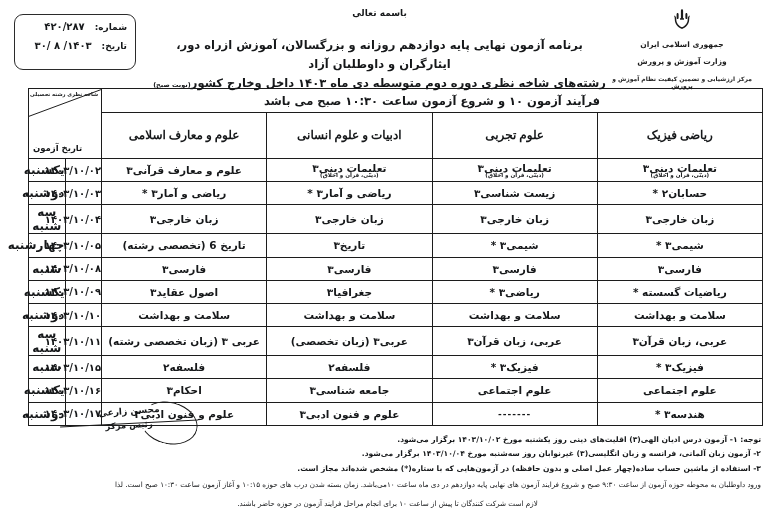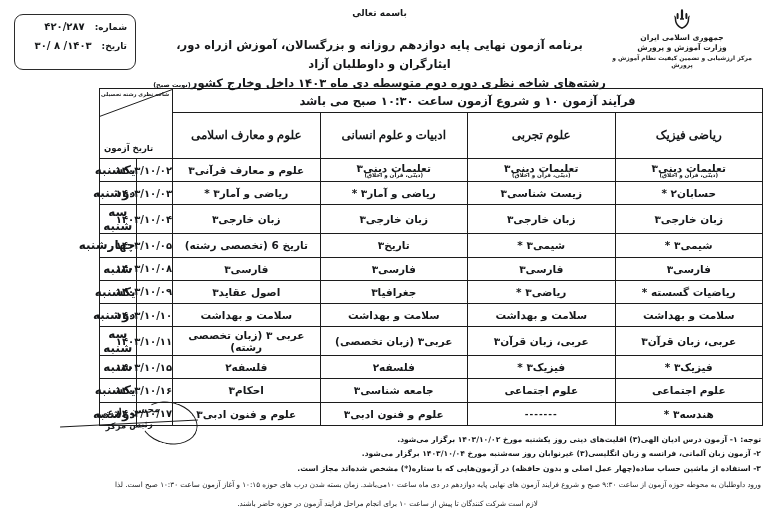--- a/index.html
+++ b/index.html
@@ -42,21 +42,21 @@
     font-size: 19px;
     line-height: 20px;
     color: #1a1a1a;
     letter-spacing: -1px;
   }
   .emblem svg { display: block; margin: 0 auto; }
   .org-line {
     font-size: 7.5px;
     font-weight: bold;
     color: #1c1c1c;
-    margin-top: 1px;
+    margin-top: 8px;
   }
   .org-line.small { font-size: 6px; font-weight: bold; }
 
   .title-block {
     position: absolute;
     top: 8px;
     right: 166px;
     left: 150px;
     text-align: center;
   }
@@ -97,21 +97,21 @@
     gap: 10px;
   }
   .meta-label { font-size: 9px; font-weight: bold; }
   .meta-value { font-size: 10px; font-weight: bold; letter-spacing: 0.5px; }
 
   
   .table-wrap {
     margin: 0 12px;
   }
   table.schedule {
-    width: 664px;
+    width: 735px;
     border-collapse: collapse;
     table-layout: fixed;
     border: 1.6px solid #1c1c1c;
   }
   table.schedule td, table.schedule th {
     border: 1.1px solid #1c1c1c;
     text-align: center;
     vertical-align: middle;
     font-weight: bold;
     padding: 0;

